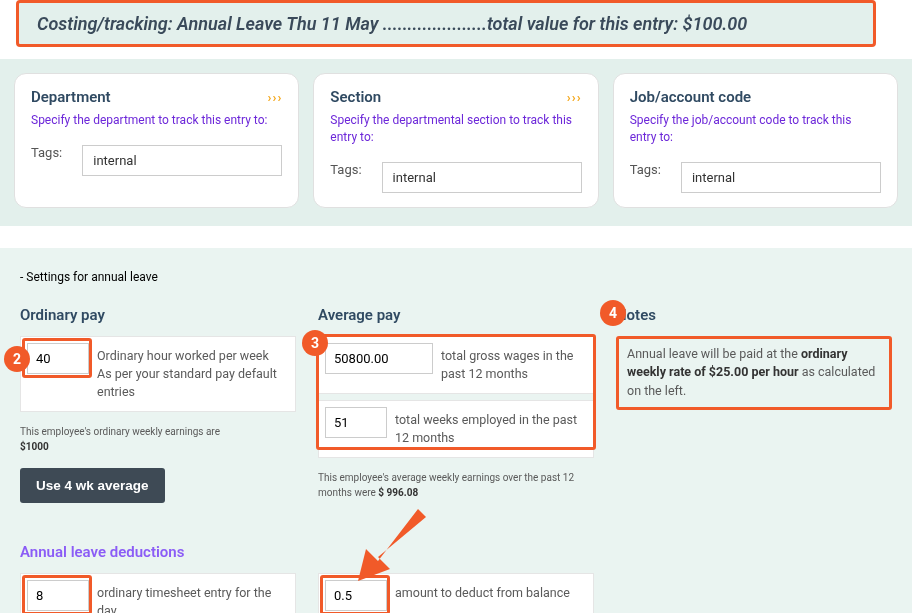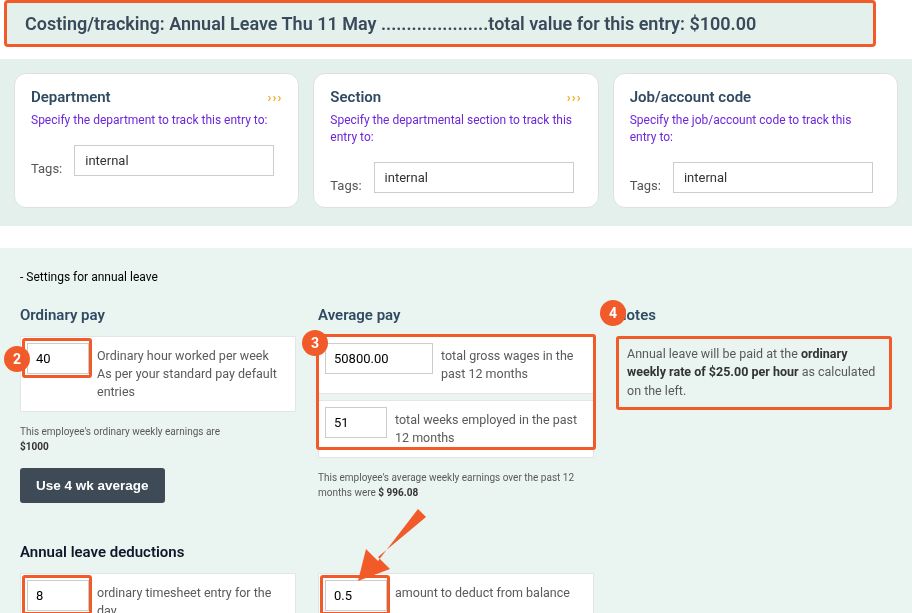--- a/index.html
+++ b/index.html
@@ -69,22 +69,22 @@
   font-size: 13px;
 }
 .card-help {
   color: #6d28d9;
   font-size: 12px;
   margin-top: 6px;
   line-height: 1.4;
 }
 .tags-row {
   display: flex;
-  align-items: flex-end;
-  gap: 12px;
+  align-items: flex-start;
+  gap: 20px;
   margin-top: 16px;
 }
 .tags-label { color: #555; font-size: 13px; }
 .tag-input {
   border: 1px solid #ccc;
   padding: 7px 10px;
   font-size: 13px;
   color: #333;
   width: 200px;
   font-family: inherit;
@@ -170,35 +170,35 @@
 }
 .notes-box b { color: #333; font-weight: 700; }
 .deduct-section {
   display: flex;
   gap: 22px;
   margin-top: 40px;
   position: relative;
 }
 .deduct-group { flex: 1; position: relative; }
 .deduct-title {
-  color: #0f172a;
+  color: #8b5cf6;
   font-size: 15px;
   font-weight: 600;
   margin-bottom: 12px;
 }
 .arrow-svg {
   position: absolute;
   pointer-events: none;
   z-index: 5;
 }
 </style>
 </head>
 <body>
 
-<div style="position:relative; padding:0 36px 0 4px;">
+<div style="position:relative; padding:0 36px 0 16px;font-style:italic;">
   <div class="topbar">
     <div class="topbar-title">Costing/tracking: Annual Leave Thu 11 May .....................total value for this entry: $100.00</div>
   </div>
 
 </div>
 
 <div class="cards-row">
   <div class="card">
     <div class="card-header">
       <div class="card-title">Department</div>

